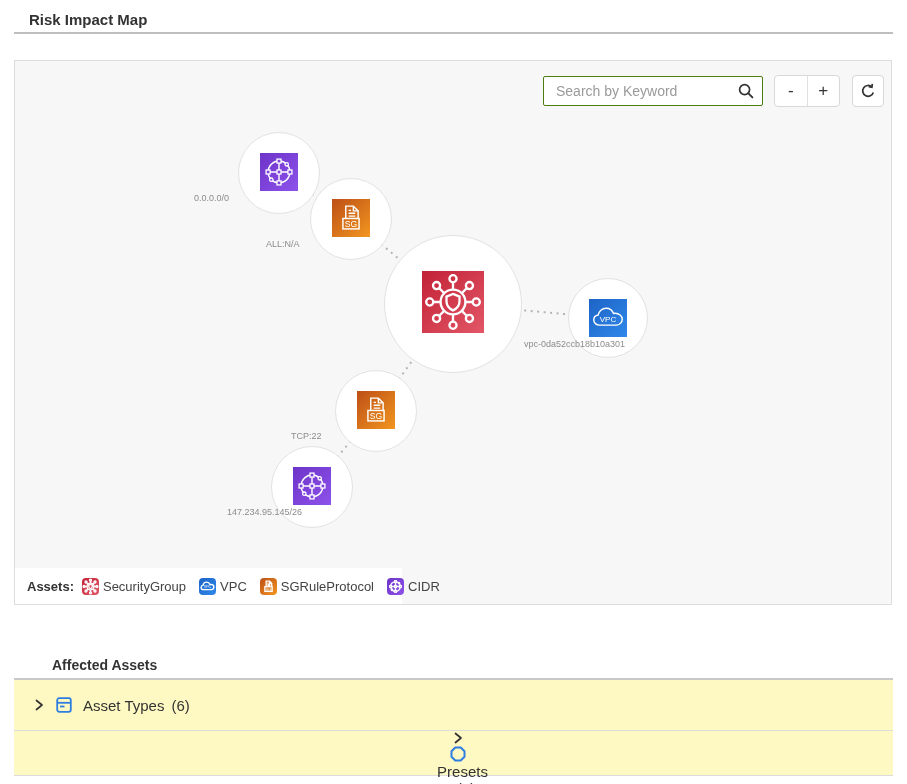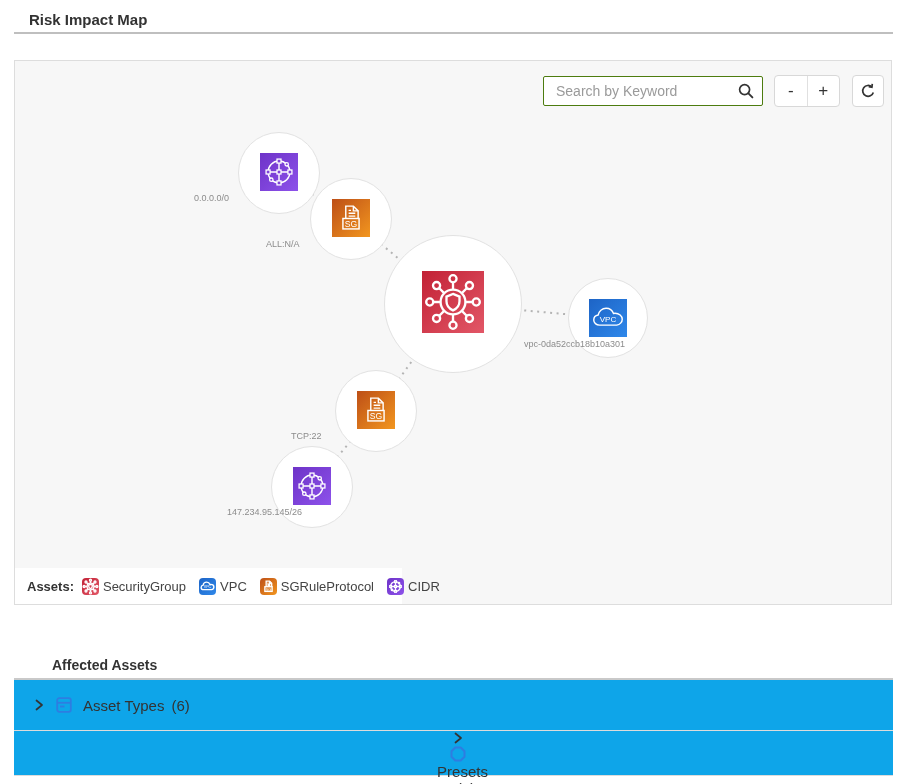--- a/index.html
+++ b/index.html
@@ -53,21 +53,21 @@
   .legend-label{font-weight:700;font-size:13px;color:#333;margin-right:8px;}
   .legend-item{display:flex;align-items:center;margin-right:13px;}
   .legend-ic{width:17px;height:17px;border-radius:4px;display:block;margin-right:4px;}
   .legend-ic svg{width:100%;height:100%;display:block;}
   .legend-txt{font-size:13px;color:#444;}
 
   
   .assets-title{position:absolute;left:24px;top:657px;font-size:14px;font-weight:700;color:#333;margin-left:28px;}
   .assets-divider{position:absolute;left:14px;right:14px;top:678px;height:2px;background:#c9c9c9;}
   .asset-row{position:absolute;left:14px;right:14px;display:flex;align-items:center;
-    padding-left:18px;box-sizing:border-box;border-bottom:1px solid #dcdcdc;cursor:pointer;background:#0ea5e9;}
+    padding-left:18px;box-sizing:border-box;border-bottom:1px solid #dcdcdc;cursor:pointer;background:#fef9c3;}
   .asset-row-1{top:680px;height:51px;}
   .asset-row-2{top:731px;height:45px;flex-direction:column;}
   .chev{width:14px;height:14px;margin-right:9px;display:block;}
   .asset-ic{width:18px;height:18px;margin-right:10px;display:block;}
   .asset-label{font-size:15px;color:#333;}
   .asset-count{font-size:15px;color:#333;margin-left:7px;}
 </style>
 </head>
 <body>
 

